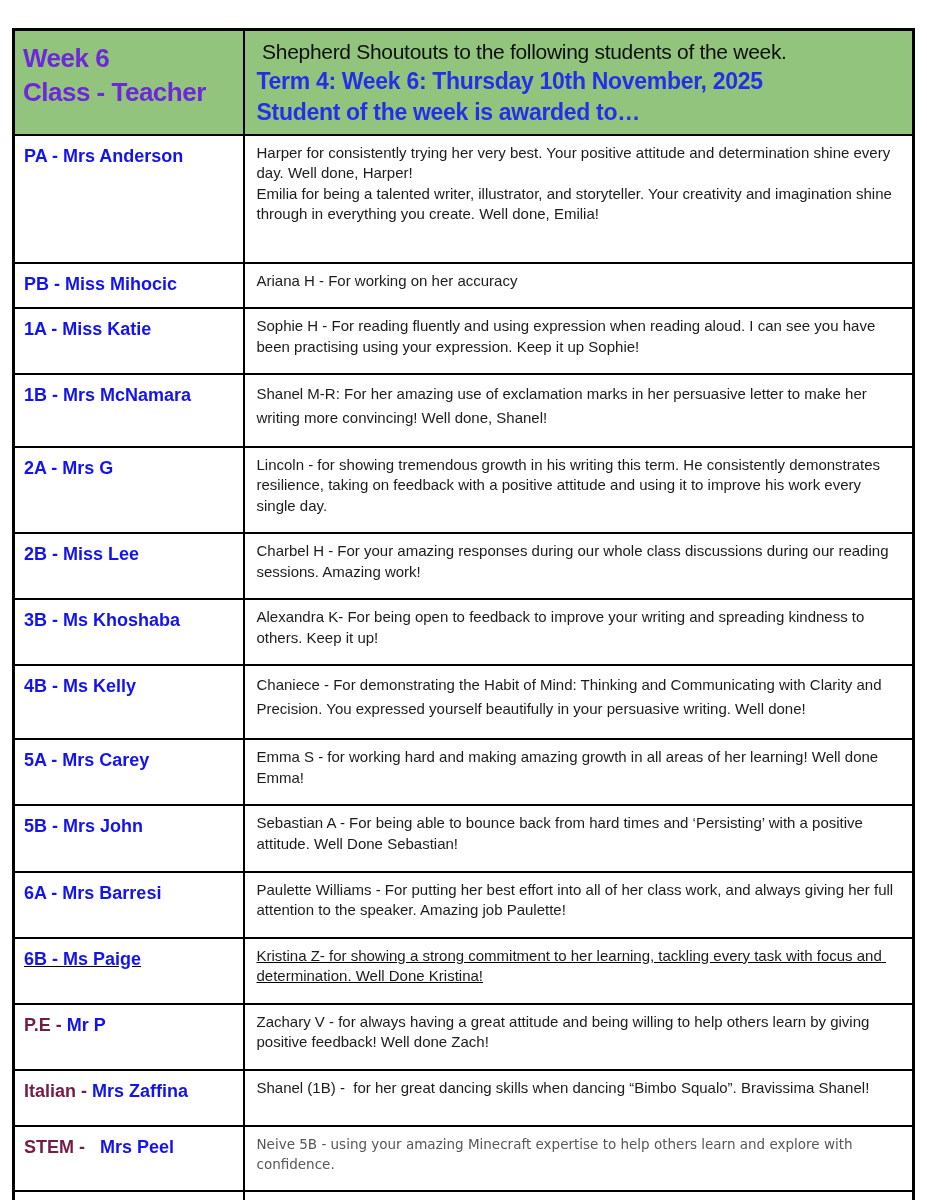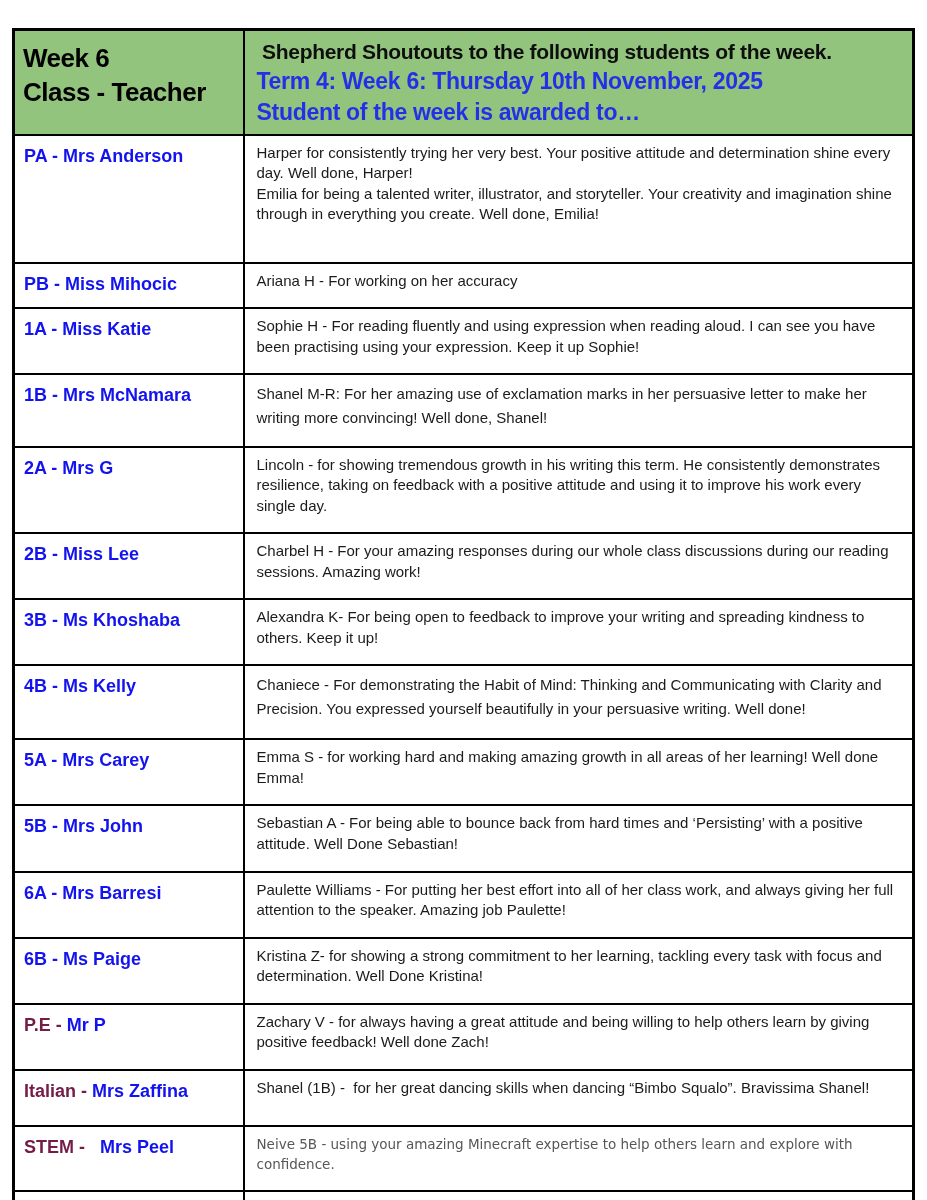--- a/index.html
+++ b/index.html
@@ -23,29 +23,29 @@
     vertical-align:top;
     box-sizing:border-box;
   }
   col.c-label{width:230px;}
   
   td.cell-header-left, td.cell-header-right{
     background:var(--header_bg,#93c47d);
   }
   td.cell-header-left{
     padding:10px 4px 4px 8px;
-    font-size:26px;font-weight:bold;color:#000000;
+    font-size:26px;font-weight:bold;color:#6d28d9;
     line-height:1.32;letter-spacing:-0.5px;
   }
   td.cell-header-right{
     padding:7px 6px 4px 12px;
     line-height:1.33;
   }
   .hdr-black{
-    font-size:21px;font-weight:bold;color:#0e0e0e;
+    font-size:21px;font-weight:normal;color:#0e0e0e;
     white-space:pre-wrap;letter-spacing:-0.3px;
   }
   .hdr-blue{
     font-size:23px;font-weight:bold;color:var(--header_blue,#2430e8);
     letter-spacing:-0.3px;
   }
   
   td.cell-label{
     padding:9px 4px 4px 9px;
     font-size:18px;font-weight:bold;
@@ -151,21 +151,21 @@
           <td class="cell-award">
             <p class="award-text">Sebastian A - For being able to bounce back from hard times and ‘Persisting’ with a positive attitude. Well Done Sebastian!</p>
           </td>
         </tr>
         <tr style="height: 55px;">
           <td class="cell-label"><span class="seg-blue">6A - Mrs Barresi</span></td>
           <td class="cell-award">
             <p class="award-text">Paulette Williams - For putting her best effort into all of her class work, and always giving her full attention to the speaker. Amazing job Paulette!</p>
           </td>
         </tr>
-        <tr style="height: 54px;">
+        <tr style="height: 54px; text-decoration: underline;">
           <td class="cell-label"><span class="seg-blue">6B - Ms Paige</span></td>
           <td class="cell-award">
             <p class="award-text">Kristina Z- for showing a strong commitment to her learning, tackling every task with focus and determination. Well Done Kristina!</p>
           </td>
         </tr>
         <tr style="height: 55px;">
           <td class="cell-label"><span class="seg-maroon">P.E - </span><span class="seg-blue">Mr P</span></td>
           <td class="cell-award">
             <p class="award-text">Zachary V - for always having a great attitude and being willing to help others learn by giving positive feedback! Well done Zach!</p>
           </td>

